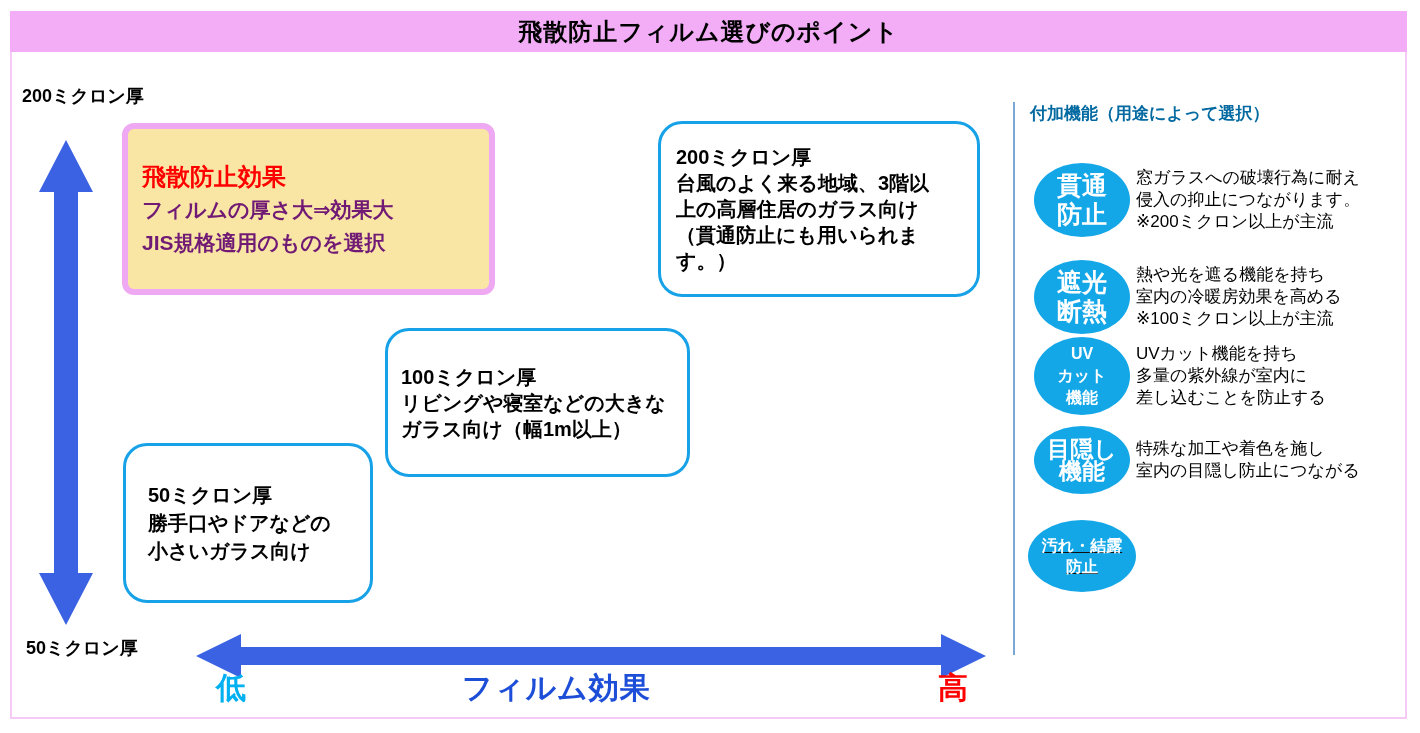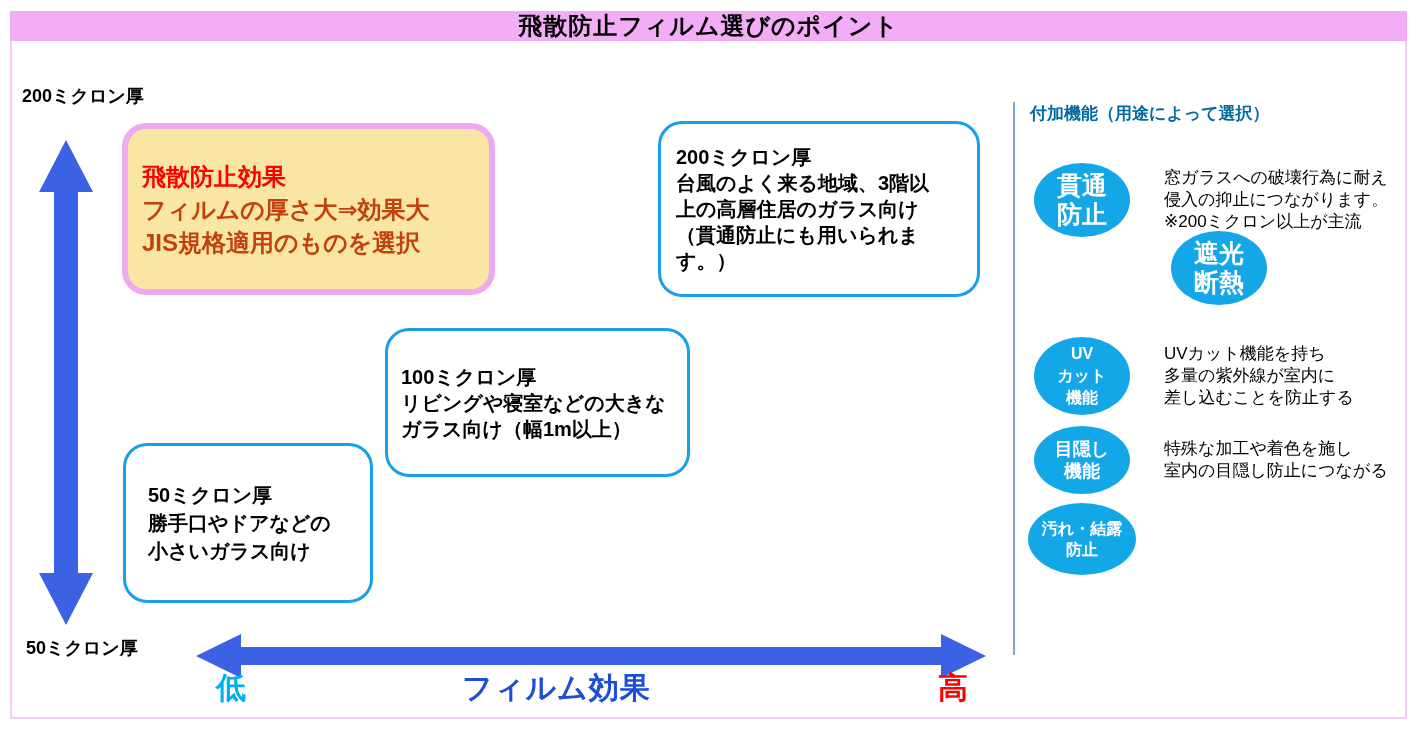--- a/index.html
+++ b/index.html
@@ -6,41 +6,41 @@
   body{
     width:1420px;height:733px;position:relative;background:#fff;overflow:hidden;
     font-family:"Liberation Sans","DejaVu Sans",sans-serif;color:#111;
   }
   .ml{white-space:pre-line;}
   .frame{
     position:absolute;left:10px;top:11px;width:1397px;height:708px;
     border:2px solid var(--color-frame-border,#F7C9F5);box-sizing:border-box;background:#fff;
   }
   .titlebar{
-    position:absolute;left:10px;top:11px;width:1397px;height:30px;box-sizing:border-box;
+    position:absolute;left:10px;top:11px;width:1397px;height:41px;box-sizing:border-box;
     background:var(--color-header-bg,#F2ADF6);
     display:flex;align-items:center;justify-content:center;
   }
   .titlebar span{font-size:24px;font-weight:700;color:#000;letter-spacing:1px;}
 
   .thick-label{position:absolute;font-size:18px;font-weight:700;color:#000;}
   .lbl-top{left:22px;top:84px;}
   .lbl-bottom{left:26px;top:636px;}
 
   .v-arrow{position:absolute;left:36px;top:140px;width:60px;height:485px;color:var(--color-arrow,#3A62E3);}
   .h-arrow{position:absolute;left:196px;top:633px;width:790px;height:46px;color:var(--color-arrow,#3A62E3);}
 
   .highlight{
     position:absolute;left:122px;top:123px;width:373px;height:172px;box-sizing:border-box;
     background:var(--color-highlight-bg,#F9E6A4);
-    border:6px solid var(--color-highlight-border,#EFA9F2);border-radius:24px;
+    border:6px solid var(--color-highlight-border,#EFA9F2);border-radius:12px;
     display:flex;flex-direction:column;justify-content:center;padding:0 8px 0 14px;
   }
   .hl-heading{font-size:24px;font-weight:700;color:var(--color-accent-red,#FF0000);line-height:33px;}
-  .hl-body{font-size:24px;font-weight:700;color:#c2410c;line-height:33px;}
+  .hl-body{font-size:21px;font-weight:700;color:#701a75;line-height:33px;}
 
   .film-box{
     position:absolute;box-sizing:border-box;background:#fff;
     border:3px solid var(--color-box-border,#17A2E8);border-radius:24px;
     display:flex;flex-direction:column;justify-content:center;
     font-size:20px;font-weight:700;color:#000;line-height:26px;
   }
   .box50{left:123px;top:443px;width:250px;height:160px;padding:0 10px 0 22px;line-height:28px;}
   .box100{left:385px;top:328px;width:305px;height:149px;padding:0 6px 0 13px;}
   .box200{left:658px;top:121px;width:322px;height:176px;padding:0 6px 0 15px;}
@@ -55,28 +55,28 @@
 
   .feature-row{position:absolute;left:1028px;width:382px;display:flex;align-items:center;}
   .badge-slot{width:108px;display:flex;justify-content:center;flex:0 0 108px;}
   .badge{
     background:var(--color-badge-bg,#14A7E8);border-radius:50%;
     display:flex;align-items:center;justify-content:center;text-align:center;
     color:#fff;font-weight:700;
   }
   .b1,.b2{width:96px;height:74px;font-size:25px;line-height:29px;}
   .b3{width:96px;height:78px;font-size:16px;line-height:22px;}
-  .b4{width:96px;height:68px;font-size:18px;line-height:22px;}
+  .b4{width:96px;height:68px;font-size:23px;line-height:22px;}
   .b5{width:108px;height:72px;font-size:16px;line-height:21px;}
-  .feature-desc{margin-left:28px;font-size:17px;line-height:22px;color:#000;}
+  .feature-desc{font-size:17px;line-height:22px;color:#000;}
   .row1{top:160px;height:80px;}
-  .row2{top:231px;height:80px;flex-direction:column;}
+  .row2{top:257px;height:80px;}
   .row3{top:335px;height:82px;}
   .row4{top:422px;height:76px;}
-  .row5{top:500px;height:78px;}
+  .row5{top:517px;height:78px;text-decoration:underline;}
 </style>
 </head>
 <body>
 
 <div class="frame"></div>
 
 <div class="titlebar">
   <span>飛散防止フィルム選びのポイント</span>
 </div>
 
@@ -137,20 +137,23 @@
 ※200ミクロン以上が主流</div>
 </div>
 
 <div class="feature-row row2">
   <div class="badge-slot">
     <div class="badge b2">
       <span class="ml">遮光
 断熱</span>
     </div>
   </div>
+  <div class="feature-desc ml">熱や光を遮る機能を持ち
+室内の冷暖房効果を高める
+※100ミクロン以上が主流</div>
 </div>
 
 <div class="feature-row row3">
   <div class="badge-slot">
     <div class="badge b3">
       <span class="ml">UV
 カット
 機能</span>
     </div>
   </div>

